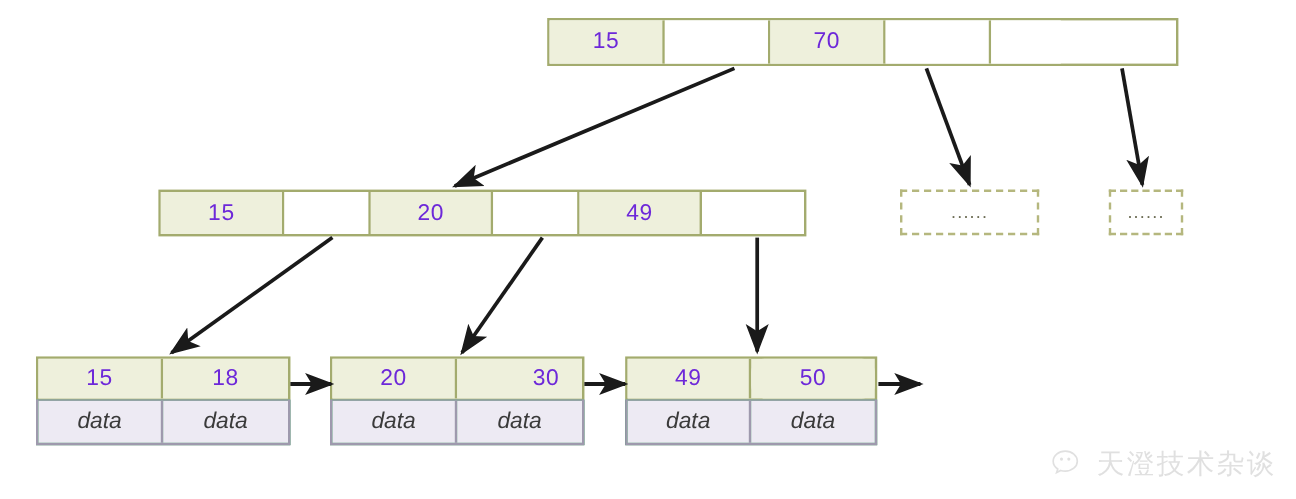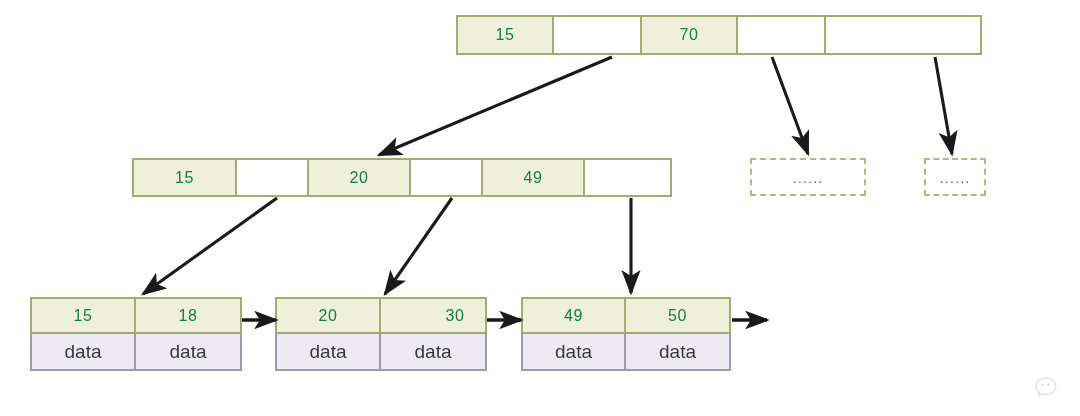--- a/index.html
+++ b/index.html
@@ -26,22 +26,22 @@
     border: 2px solid #a3ab6e;
     background: #ffffff;
     z-index: 3;
   }
   .cell {
     box-sizing: border-box;
     border-right: 2px solid #a3ab6e;
     display: flex;
     align-items: center;
     justify-content: center;
-    font-size: 16px;
-    color: #15803d;
+    font-size: 19px;
+    color: #6d28d9;
     background: #ffffff;
     letter-spacing: 0.5px;
   }
   .cell:last-child { border-right: none; }
   .cell.key { background: #eef0dc; }
   .cell.ptr { background: #ffffff; }
 
   
   .leaf {
     position: absolute;
@@ -60,20 +60,21 @@
     background: #eef0dc;
     height: 100%;
   }
   .leaf-data {
     display: flex;
     box-sizing: border-box;
     border: 2px solid #9e99ad;
     border-top: 1px solid #9e99ad;
     background: #15803d;
     height: 38px;
+    font-style: italic;
   }
   .leaf-data .dcell {
     box-sizing: border-box;
     border-right: 2px solid #9e99ad;
     background: #edeaf3;
     display: flex;
     align-items: center;
     justify-content: center;
     font-size: 19px;
     color: #3a3a3a;
@@ -215,15 +216,16 @@
 
   <div id="watermark">
     <span style="display:inline-block; width:30px; height:26px;">
       <svg viewBox="0 0 34 30" width="30" height="26" xmlns="http://www.w3.org/2000/svg">
         <path d="M13.2 2.3C6.7 2.3 1.6 6.6 1.6 11.9c0 3 1.7 5.7 4.4 7.5l-1.1 3.4 3.9-2
                  c1.4.4 2.9.6 4.4.6 6.5 0 11.6-4.3 11.6-9.5S19.7 2.3 13.2 2.3z" fill="none" stroke="#9a9a9a" stroke-width="1.6"></path>
         <circle cx="9.6" cy="9.9" r="1.5" fill="#9a9a9a"></circle>
         <circle cx="16.6" cy="9.9" r="1.5" fill="#9a9a9a"></circle>
       </svg>
     </span>
+    <span class="wm-text">天澄技术杂谈</span>
   </div>
 
 </div>
 
 </body></html>

